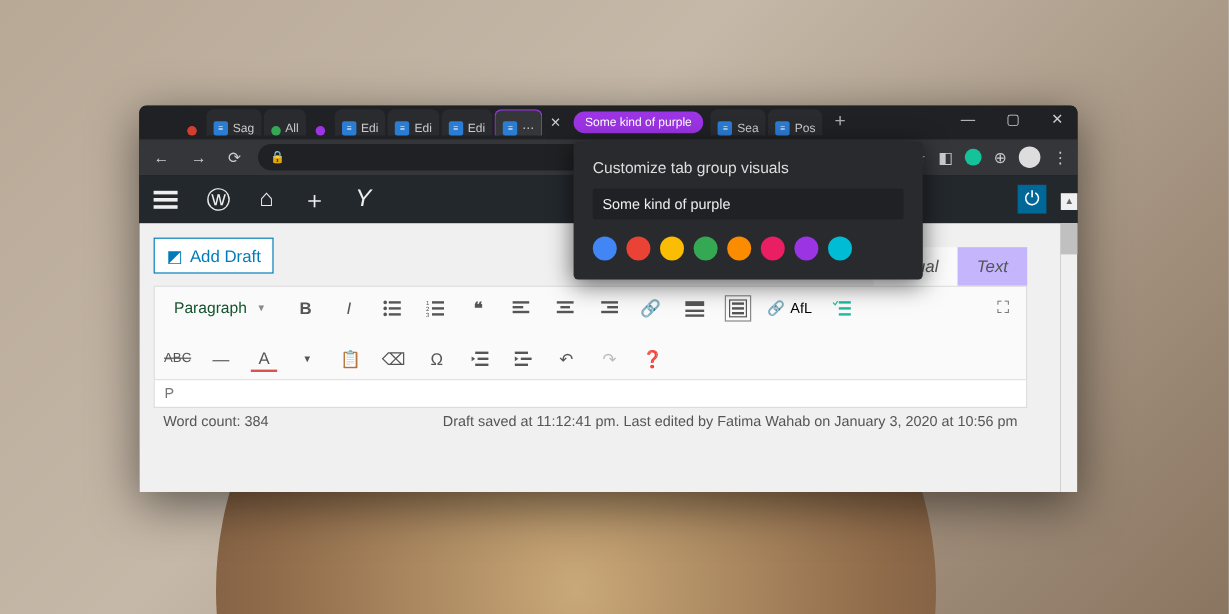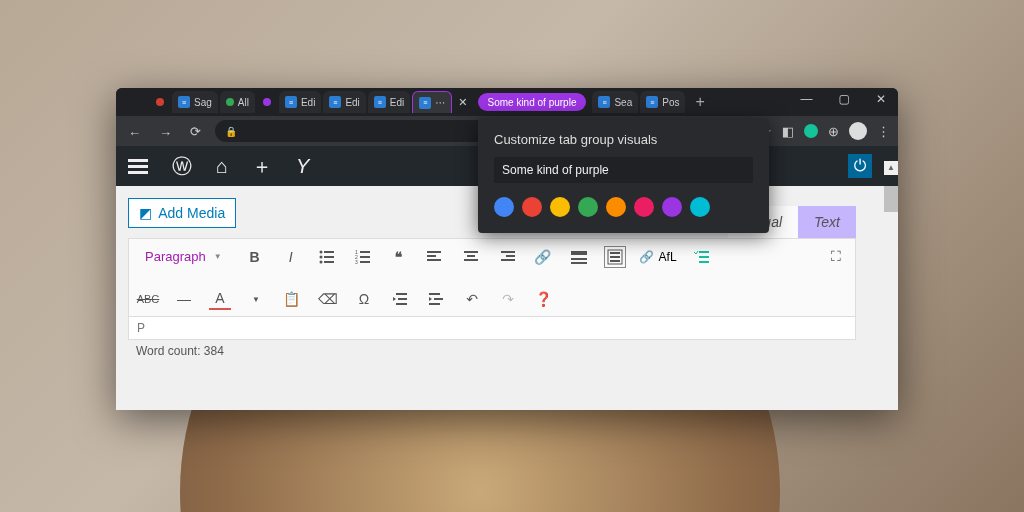--- a/index.html
+++ b/index.html
@@ -2,21 +2,21 @@
 <html><head>
 <meta charset="utf-8">
 <style>
 * { margin:0; padding:0; box-sizing:border-box; font-family:"Segoe UI",Arial,sans-serif; }
 body { width:1024px; height:512px; overflow:hidden; background:linear-gradient(135deg,#b8a896 0%,#c5b8a8 40%,#8a7560 100%); position:relative; }
 .bg-texture { position:absolute; width:600px; height:600px; border-radius:50%; background:radial-gradient(circle,#c9a878 0%,#8f6b4a 60%,#6d4f38 100%); bottom:-280px; left:180px; }
 
 .window { position:absolute; top:88px; left:116px; width:782px; height:322px; background:#202124; box-shadow:0 10px 40px rgba(0,0,0,0.5); border-radius:6px 6px 0 0; overflow:hidden; }
 
 .tabstrip { height:28px; background:#202124; display:flex; align-items:center; padding-left:34px; gap:2px; position:relative; }
-.tab { height:22px; font-size:10px; color:#ccc; display:flex; align-items:center; padding:0 6px; border-radius:6px 6px 0 0; gap:4px; cursor:pointer; }
+.tab { height:22px; font-size:10px; color:#ccc; display:flex; align-items:flex-end; padding:0 6px; border-radius:6px 6px 0 0; gap:4px; cursor:pointer; }
 .tab.dark { background:#2a2b2e; }
 .tab.active { background:#35363a; border:1px solid #9b34e3; border-bottom:none; }
 .grp-dot { width:8px; height:8px; border-radius:50%; }
 .favicon { width:12px; height:12px; background:#2b7cd3; border-radius:2px; display:flex; align-items:center; justify-content:center; color:#fff; font-size:7px; }
 .grp-label { background:#9b34e3; color:#fff; font-size:10px; height:18px; padding:0 10px; border-radius:9px; display:flex; align-items:center; margin:0 4px; cursor:pointer; }
 .newtab { color:#aaa; font-size:16px; padding:0 8px; cursor:pointer; }
 .wincontrols { position:absolute; right:8px; top:0; display:flex; gap:18px; color:#ccc; font-size:12px; }
 .wincontrols span { cursor:pointer; padding:4px; }
 .tab-x { color:#ccc; font-size:11px; padding:0 4px; cursor:pointer; }
 
@@ -40,21 +40,21 @@
 
 .content { background:#f0f0f1; height:224px; padding:12px 28px 0 12px; margin-right:14px; }
 .addmedia { display:inline-flex; align-items:center; gap:6px; border:1px solid #007cba; color:#007cba; padding:6px 10px; font-size:14px; cursor:pointer; background:#fff; }
 .addmedia .mi { color:#007cba; font-size:14px; }
 .tabs-r { float:right; display:flex; margin-top:8px;font-style:italic; }
 .etab { padding:8px 16px; font-size:14px; color:#555; cursor:pointer; }
 .etab.sel { background:#fafafa; }
 .etab.unsel { background:#c4b5fd; }
 
 .edtoolbar { background:#fafafa; border:1px solid #ddd; margin-top:10px; padding:6px 8px; display:flex; flex-wrap:wrap; gap:14px; align-items:center; }
-.fmtsel { display:flex; align-items:center; gap:8px; padding:4px 8px; font-size:13px; color:#a21caf; cursor:pointer; }
+.fmtsel { display:flex; align-items:center; gap:8px; padding:4px 8px; font-size:13px; color:#14532d; cursor:pointer; }
 .fmtsel:after { content:"▼"; font-size:8px; color:#888; }
 .tbtn { width:22px; height:22px; color:#555; display:flex; align-items:center; justify-content:center; font-size:14px; cursor:pointer; }
 .tbtn.boxed { border:1px solid #888; }
 .tbtn svg { width:16px; height:16px; fill:currentColor; }
 .afl { font-size:12px; display:flex; align-items:center; gap:4px; cursor:pointer; }
 .teal svg { fill:#1abc9c; }
 .row2 { width:100%; display:flex; gap:14px; align-items:flex-end; padding-top:6px; }
 .strike { text-decoration:line-through; font-size:11px; }
 .underA { border-bottom:2px solid #d9534f; padding-bottom:1px; }
 
@@ -154,21 +154,21 @@
   </div>
 
   <span class="scrollbtn">▲</span>
   <div class="scrollbar">
       <div class="scrollthumb"></div>
     </div>
 
   <div class="content">
     <button class="addmedia">
       <span class="mi">◩</span>
-      <span>Add Media</span>
+      <span>Add Draft</span>
     </button>
     <div class="tabs-r">
       <div class="etab sel">Visual</div>
       <div class="etab unsel">Text</div>
     </div>
 
     <div class="edtoolbar">
       <div class="fmtsel">Paragraph</div>
       <span class="tbtn">
           <b>B</b>
@@ -273,20 +273,21 @@
           </span>
         <span class="tbtn">↶</span>
         <span class="tbtn" style="color:#bbb">↷</span>
         <span class="tbtn">❓</span>
       </div>
     </div>
 
     <div class="pathbar">P</div>
     <div class="status">
       <span>Word count: 384</span>
+      <span>Draft saved at 11:12:41 pm. Last edited by Fatima Wahab on January 3, 2020 at 10:56 pm</span>
     </div>
   </div>
 </div>
 
 <div class="popover">
   <h4>Customize tab group visuals</h4>
   <input value="Some kind of purple" style="">
   <div class="swatches">
     <span class="swatch" style="background:#4285f4"></span>
     <span class="swatch" style="background:#ea4335"></span>

